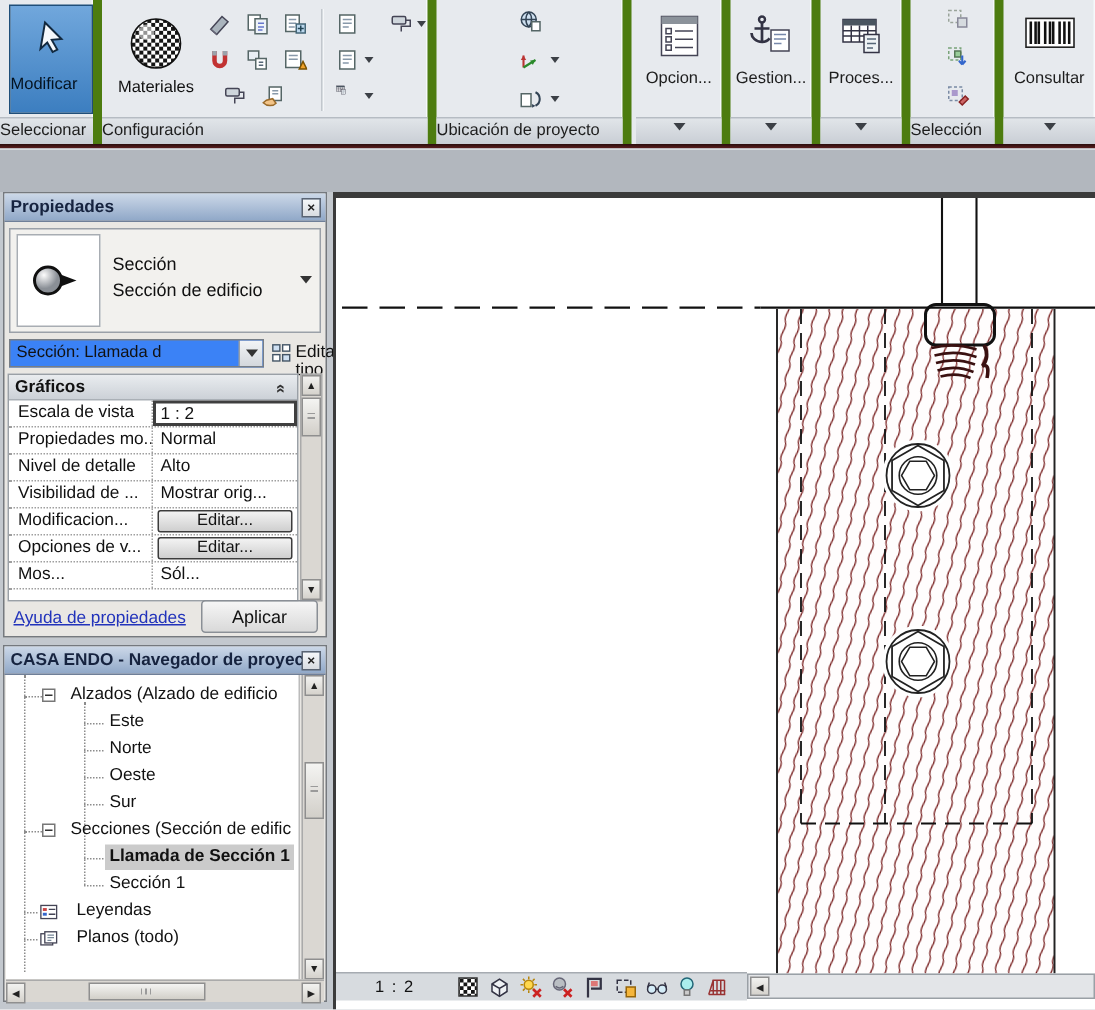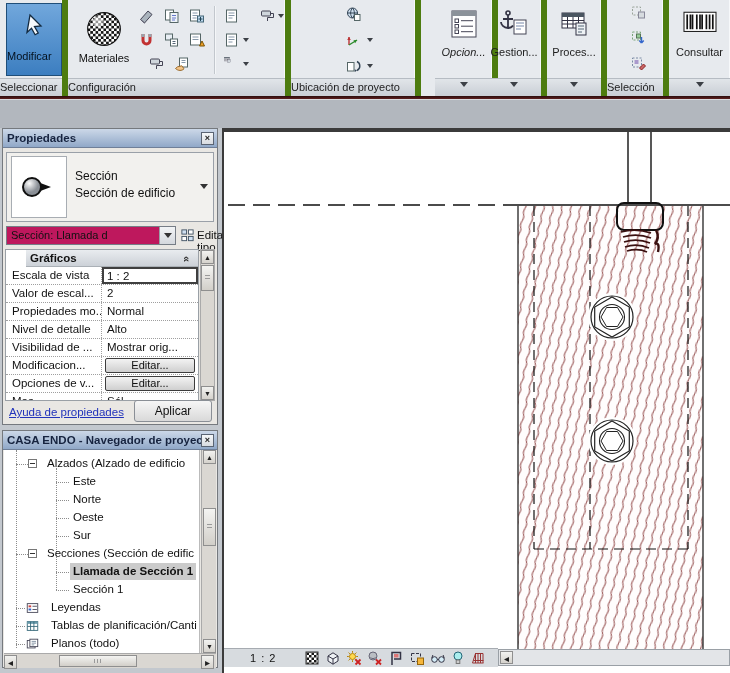--- a/index.html
+++ b/index.html
@@ -48,34 +48,34 @@
 
   .typesel { position:absolute; left:3px; top:23px; width:208px; height:70px;
     background:#f2f1ee; border:1px solid #9aa0a8; }
   .typesel .tile { position:absolute; left:4px; top:3px; width:56px; height:62px;
     background:#fff; border:1px solid #a8adb3; }
   .typesel .tline1 { position:absolute; left:68px; top:16px; font-size:12px; }
   .typesel .tline2 { position:absolute; left:68px; top:33px; font-size:12px; }
   .typesel .tscaret { position:absolute; right:5px; top:31px; border:4px solid transparent; border-top:5px solid #333; width:0; height:0; }
 
   .inst-combo { position:absolute; left:3px; top:97px; width:170px; height:19px;
-    background:#be185d; border:1px solid #767d86; font-size:11px; line-height:17px;
+    background:#3b82f6; border:1px solid #767d86; font-size:11px; line-height:17px;
     padding-left:4px; white-space:nowrap; overflow:hidden; }
   .inst-combo .cbtn { position:absolute; right:0; top:0; width:16px; height:17px;
     background:linear-gradient(#f2f4f6,#d4d8dd); border-left:1px solid #9aa0a6; }
   .inst-combo .cbtn::before { content:""; position:absolute; left:4px; top:6px;
     border:4px solid transparent; border-top:5px solid #333; }
   .edittype-ic { position:absolute; left:177px; top:99px; width:15px; height:15px; }
   .edittype-lb { position:absolute; left:194px; top:100px; font-size:11.5px; }
 
   .ptable { position:absolute; left:2px; top:120px; width:194px; height:152px;
     background:#fff; border:1px solid #9aa0a6; overflow:hidden; }
   .pgroup { height:17px; background:linear-gradient(#e9ecef,#ccd1d7);
     border-bottom:1px solid #aab0b6; font-weight:bold; font-size:11.5px;
-    line-height:16px; padding-left:4px; position:relative;margin-left:20px; }
+    line-height:16px; padding-left:4px; position:relative; }
   .pgroup .chev { position:absolute; right:8px; top:1px; font-size:11px; color:#333;
     display:inline-block; transform:rotate(90deg); }
   .pgroup .chev::before { content:"«"; }
   .prow { height:18px; display:flex; border-bottom:1px dotted #9f9f9f; font-size:11.5px; }
   .prow .pl { width:96px; padding:2px 0 0 6px; border-right:1px dotted #9f9f9f;
     white-space:nowrap; overflow:hidden; }
   .prow .pv { flex:1; padding:2px 0 0 5px; white-space:nowrap; overflow:hidden; position:relative; }
   .prow .pv.sel { border:2px solid #3f3f3f; padding:0 0 0 3px; line-height:14px; }
   .prow .pv .ebtn { position:absolute; left:3px; right:3px; top:1px; bottom:1px;
     background:linear-gradient(#f3f3f3,#cfcfcf); border:1px solid #3c3c3c;
@@ -418,21 +418,21 @@
     <span class="caret" style="left:76px;top:38px;"></span>
     <span class="mi" style="left:54px;top:58px;">
         <svg class="ic">
           <use href="#s-rotate"></use>
         </svg>
       </span>
     <span class="caret" style="left:76px;top:64px;"></span>
     <div class="panel-label">Ubicación de proyecto</div>
   </div>
 
-  <div class="panel" style="left:435px;width:63px;font-style:italic;">
+  <div class="panel" style="left:424px;width:63px;">
     <div class="bigbtn">
       <svg class="ic" style="width:32px;height:34px;margin:5px auto 0;">
           <use href="#s-list"></use>
         </svg>
       <div class="blabel">Opcion...</div>
     </div>
     <div class="panel-label">
         <span class="strip-caret"></span>
       </div>
   </div>
@@ -523,24 +523,20 @@
   <div class="edittype-lb">Editar tipo</div>
 
   <div class="ptable">
     <div class="pgroup">
       <span>Gráficos</span>
       <span class="chev"></span>
     </div>
     <div class="prow">
       <div class="pl">Escala de vista</div>
       <div class="pv sel">1 : 2</div>
-    </div>
-    <div class="prow">
-      <div class="pl">Valor de escal...</div>
-      <div class="pv">2</div>
     </div>
     <div class="prow">
       <div class="pl">Propiedades mo...</div>
       <div class="pv">Normal</div>
     </div>
     <div class="prow">
       <div class="pl">Nivel de detalle</div>
       <div class="pv">Alto</div>
     </div>
     <div class="prow">
@@ -609,26 +605,20 @@
       <span class="tlabel">Llamada de Sección 1</span>
     </div>
     <div class="trow lv3">
       <span class="tlabel">Sección 1</span>
     </div>
     <div class="trow lv1">
       <svg class="titem-ic">
           <use href="#s-legend"></use>
         </svg>
       <span class="tlabel">Leyendas</span>
-    </div>
-    <div class="trow lv1">
-      <svg class="titem-ic">
-          <use href="#s-sched"></use>
-        </svg>
-      <span class="tlabel">Tablas de planificación/Canti</span>
     </div>
     <div class="trow lv1">
       <svg class="titem-ic">
           <use href="#s-sheet"></use>
         </svg>
       <span class="tlabel">Planos (todo)</span>
     </div>
   </div>
 
   <div class="bscroll-v">

